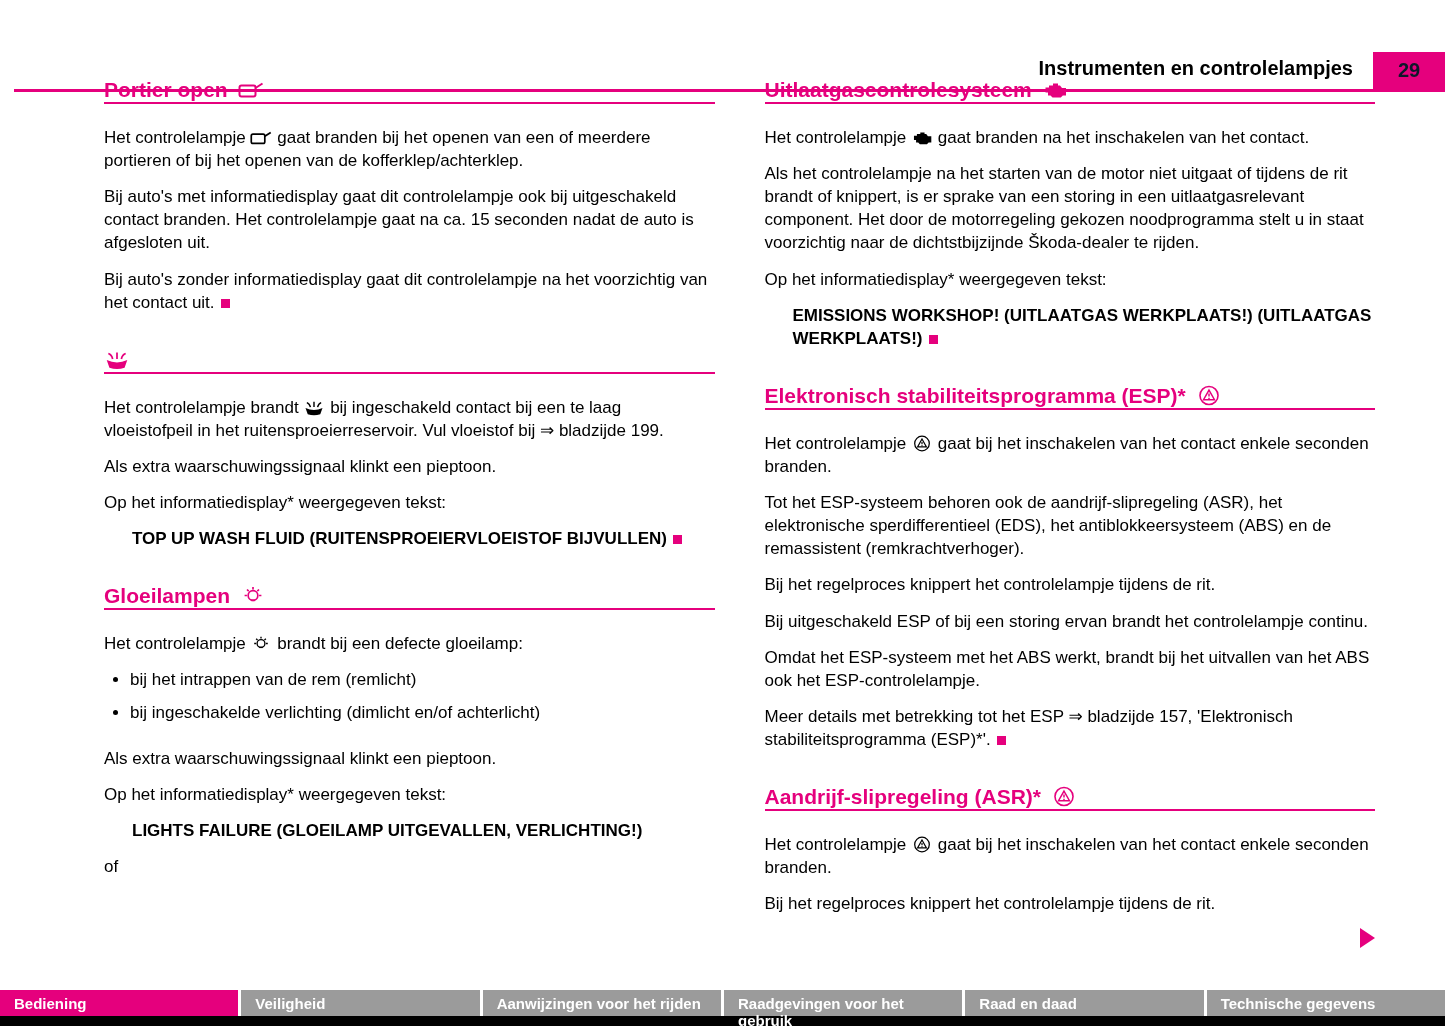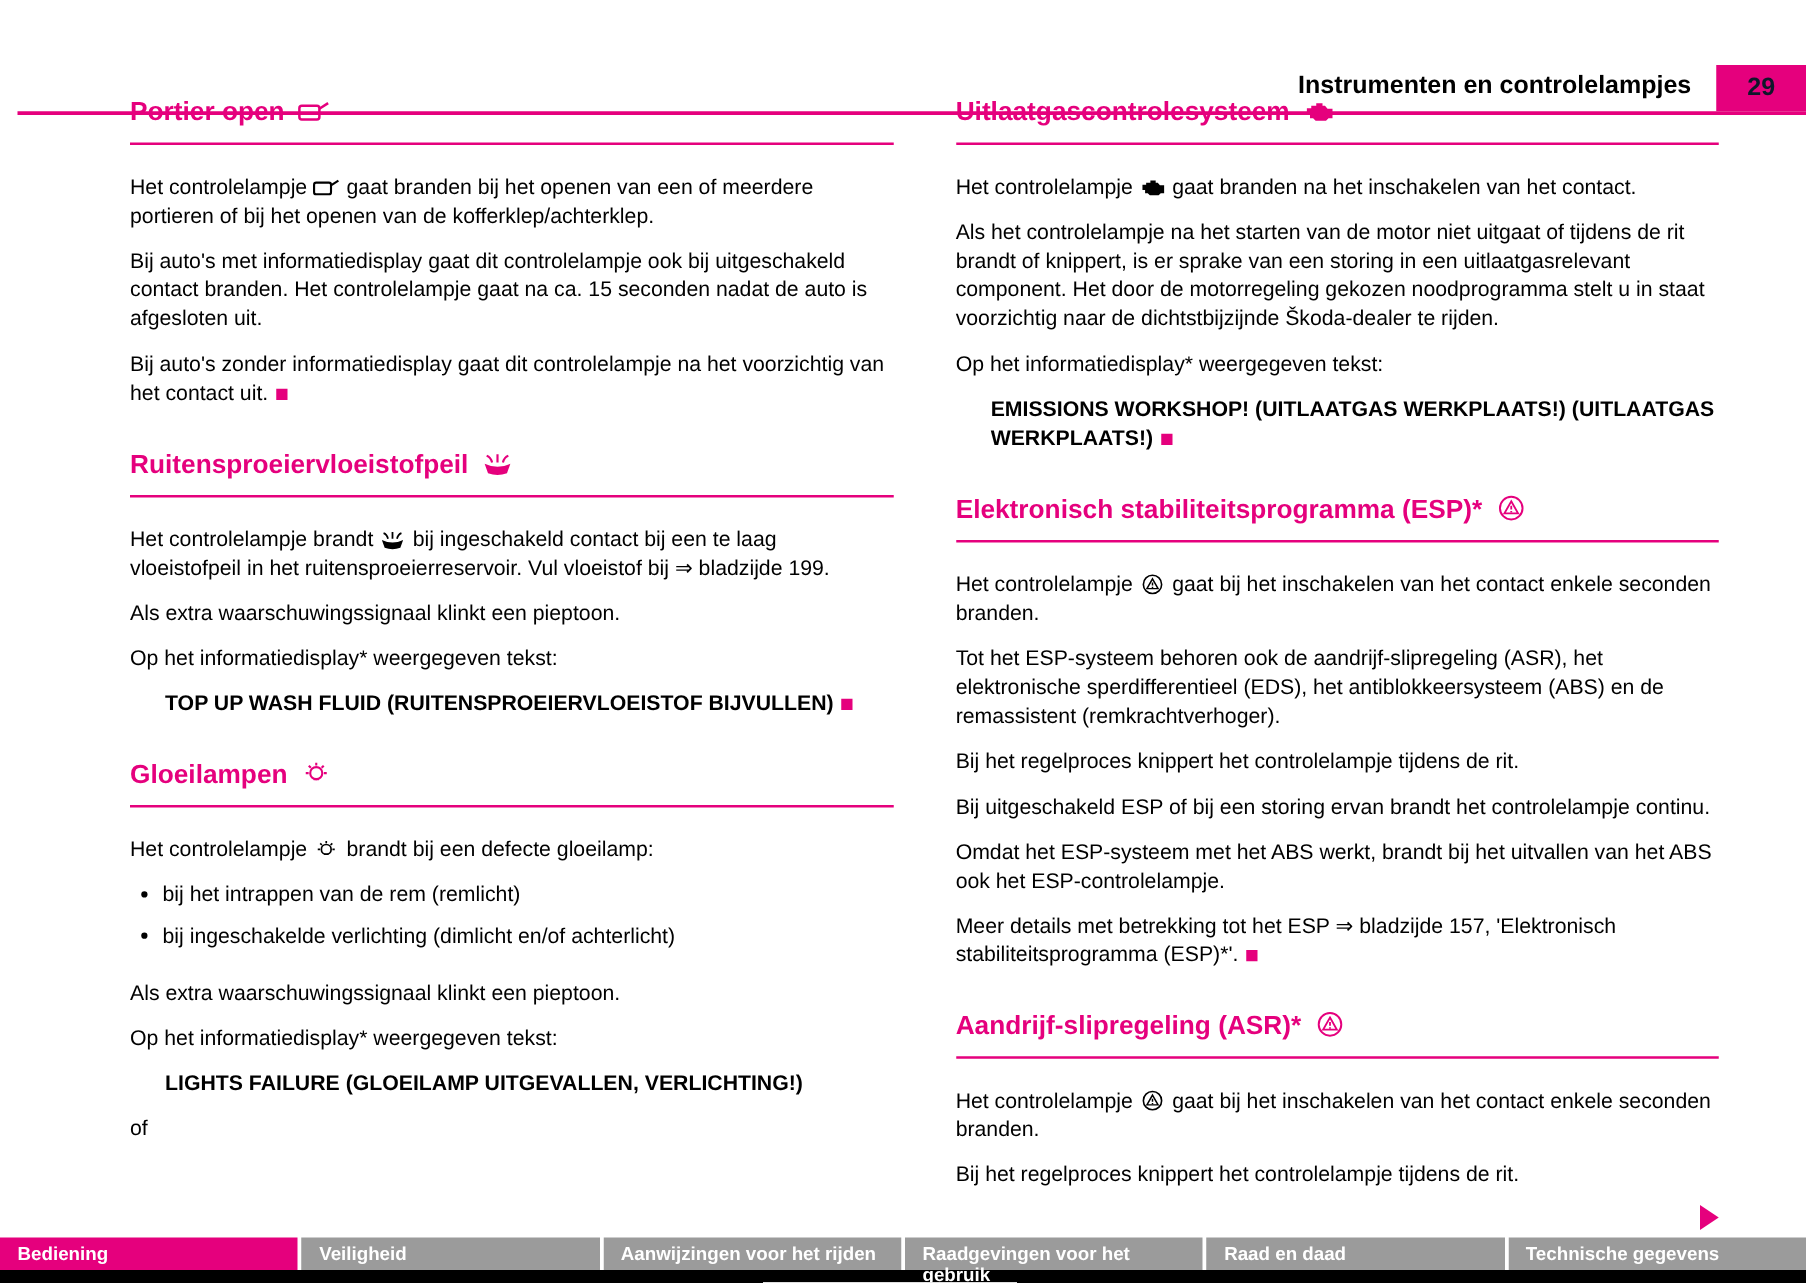--- a/index.html
+++ b/index.html
@@ -13,21 +13,21 @@
             align-items:flex-end; justify-content:flex-end;margin-top:42px; }
   .header-title { font-size:20px; font-weight:bold; margin-right:20px; padding-bottom:9px; }
   .page-num { width:72px; height:37px; background:var(--accent); color:#0f172a;
               font-weight:bold; font-size:20px; display:flex; align-items:center; justify-content:center; }
 
   
   .content { position:absolute; top:48px; left:104px; right:70px; display:flex; gap:50px; }
   .col { flex:1; min-width:0; }
 
   h2.section-heading { color:var(--accent); font-size:21px; font-weight:bold;
-            border-bottom:2px solid var(--accent); padding-bottom:12px;
+            border-bottom:2px solid var(--accent); padding-bottom:0;
             margin-top:34px; margin-bottom:22px; display:flex; align-items:center; gap:10px; }
   .col section:first-child h2.section-heading { margin-top:30px; }
 
   p.body { font-size:17px; line-height:1.36; margin-bottom:13px; }
   p.display-line { font-size:17px; line-height:1.36; font-weight:bold; margin:0 0 13px 28px; }
   ul.bullets { margin:0 0 23px 26px; }
   ul.bullets li { font-size:17px; line-height:1.36; margin-bottom:9px; }
 
   .end-square { display:inline-block; width:9px; height:9px; background:var(--accent); margin-left:6px; }
 
@@ -78,21 +78,20 @@
           <span>gaat branden bij het openen van een of meerdere portieren of bij het openen van de kofferklep/achterklep.</span>
         </p>
         <p class="body">Bij auto's met informatiedisplay gaat dit controlelampje ook bij uitgeschakeld contact branden. Het controlelampje gaat na ca. 15 seconden nadat de auto is afgesloten uit.</p>
         <p class="body">
           <span>Bij auto's zonder informatiedisplay gaat dit controlelampje na het voorzichtig van het contact uit.</span><span class="end-square"></span>
         </p>
       </section>
 
       <section>
         <h2 class="section-heading">
-          <span>Ruitensproeiervloeistofpeil</span>
           <span class="heading-icon"><svg viewBox="0 0 24 19">
                 <path d="M2.5 10 Q12 14.5 21.5 10 L19 17 Q12 19.5 5 17 Z" fill="currentColor"></path>
                 <path d="M12 9 V3 M8 9 Q7 5 4 4 M16 9 Q17 5 20 4" fill="none" stroke="currentColor" stroke-width="1.6"></path>
               </svg></span>
         </h2>
         <p class="body">
           <span>Het controlelampje brandt</span>
           <span class="inline-icon"><svg viewBox="0 0 24 19">
                 <path d="M2.5 10 Q12 14.5 21.5 10 L19 17 Q12 19.5 5 17 Z" fill="currentColor"></path>
                 <path d="M12 9 V3 M8 9 Q7 5 4 4 M16 9 Q17 5 20 4" fill="none" stroke="currentColor" stroke-width="1.6"></path>

